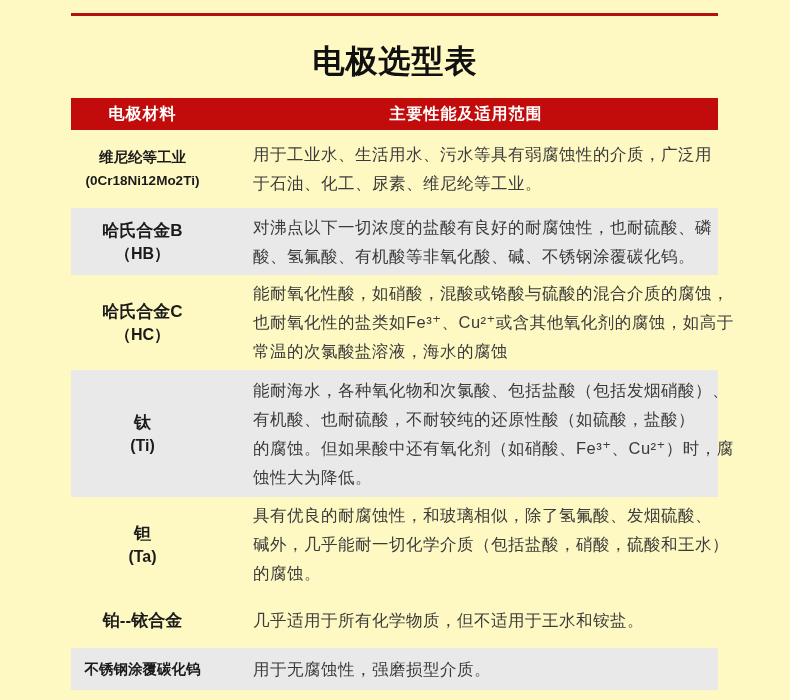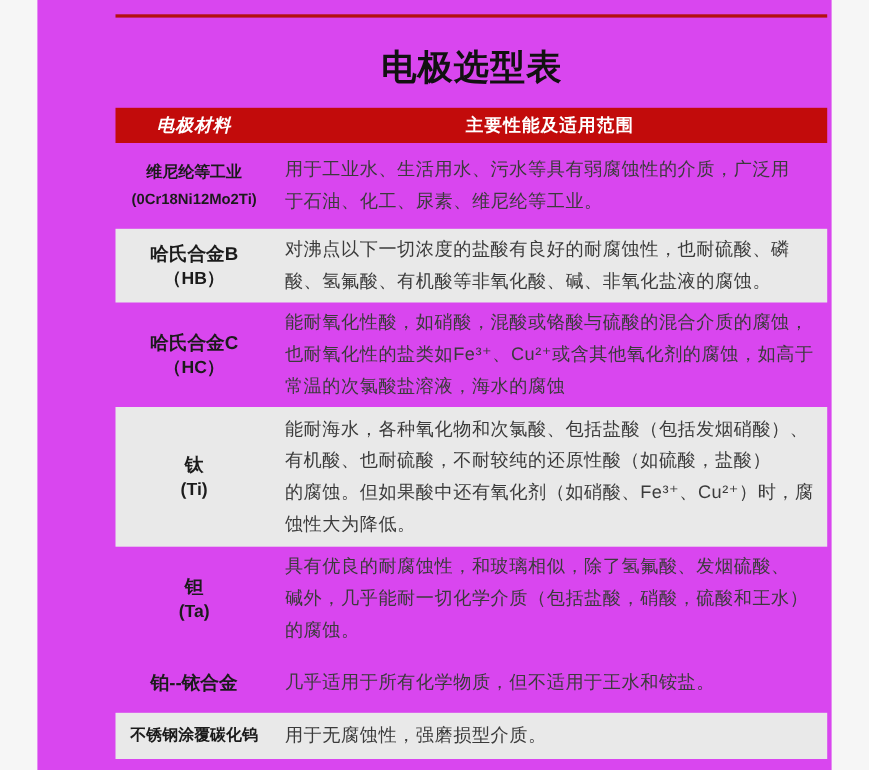--- a/index.html
+++ b/index.html
@@ -2,23 +2,23 @@
 <html><head>
 <meta charset="utf-8">
 <style>
   html, body { margin: 0; padding: 0; }
   body {
     background: #f6f6f6;
     font-family: "Liberation Sans", "DejaVu Sans", sans-serif;
   }
   .canvas {
     position: relative;
-    width: 722px;
+    width: 790px;
     height: 700px;
-    background: #d946ef;
+    background: #fef9c3;
     overflow: hidden;
     margin: 0 auto;
   }
   .top-line {
     position: absolute;
     left: 71px; top: 13px;
     width: 647px; height: 3px;
     background: #b31010;
   }
   .page-title {
@@ -39,21 +39,21 @@
   .thead {
     display: flex;
     align-items: center;
     height: 32px;
     background: #c20b0b;
     color: #ffffff;
     font-weight: bold;
     font-size: 16px;
     letter-spacing: 1px;
   }
-  .th-material { width: 143px; text-align: center; font-style: italic; }
+  .th-material { width: 143px; text-align: center; }
   .th-desc { flex: 1; text-align: center; }
   .trow {
     display: flex;
     align-items: center;
   }
   .trow.alt { background: #e9e9e9; }
   .cell-material {
     width: 143px;
     flex: 0 0 143px;
     text-align: center;
@@ -67,21 +67,21 @@
   .cell-material .mat-code.small { font-size: 13.5px; text-align: center; }
   .cell-material .mat-code:empty { display: none; }
   .cell-desc {
     flex: 1;
     padding: 0 6px 0 11px;
     color: #3b3b3b;
     font-size: 16.5px;
     letter-spacing: 0.5px;
     line-height: 29px;
   }
-  .desc-line { white-space: nowrap; }
+  .desc-line { white-space: nowrap; margin-left: 28px; }
   
   .r1 { min-height: 78px; }
   .r2 { min-height: 67px; align-items: center; }
   .r3 { min-height: 95px; }
   .r4 { min-height: 127px; }
   .r5 { min-height: 95px; }
   .r6 { min-height: 42px; }
   .r7 { min-height: 56px; }
 </style>
 </head>
@@ -111,21 +111,21 @@
       </div>
     </div>
 
     <div class="trow r2 alt">
       <div class="cell-material">
         <div class="mat-name">哈氏合金B</div>
         <div class="mat-code">（HB）</div>
       </div>
       <div class="cell-desc">
         <div class="desc-line">对沸点以下一切浓度的盐酸有良好的耐腐蚀性，也耐硫酸、磷</div>
-        <div class="desc-line">酸、氢氟酸、有机酸等非氧化酸、碱、非氧化盐液的腐蚀。</div>
+        <div class="desc-line">酸、氢氟酸、有机酸等非氧化酸、碱、不锈钢涂覆碳化钨。</div>
       </div>
     </div>
 
     <div class="trow r3">
       <div class="cell-material">
         <div class="mat-name">哈氏合金C</div>
         <div class="mat-code">（HC）</div>
       </div>
       <div class="cell-desc">
         <div class="desc-line">能耐氧化性酸，如硝酸，混酸或铬酸与硫酸的混合介质的腐蚀，</div>

